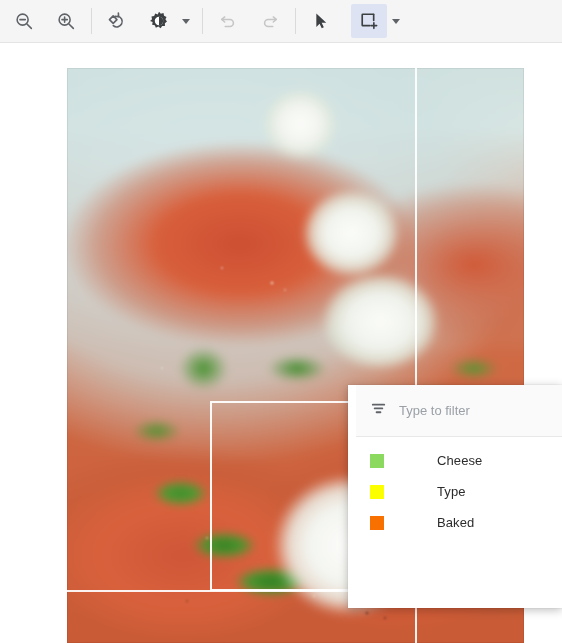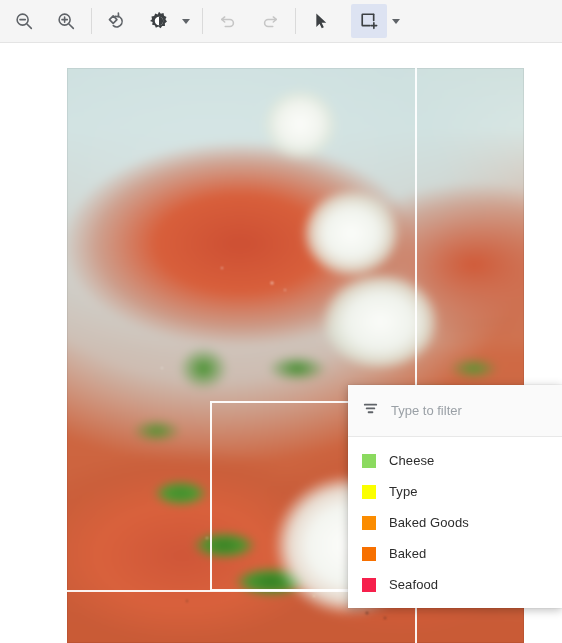--- a/index.html
+++ b/index.html
@@ -137,20 +137,21 @@
   }
 
   
   .panel {
     position: absolute;
     left: 348px; top: 385px;
     width: 214px; height: 223px;
     background: #ffffff;
     box-shadow: 0 2px 9px rgba(0,0,0,0.26), 0 0 1px rgba(0,0,0,0.18);
     overflow: hidden;
+    padding-left: 8px;
   }
   .panel-head {
     height: 52px;
     background: #fafafa;
     border-bottom: 1px solid #e8e8e8;
     display: flex; align-items: center;
     padding: 0 14px;
   }
   .filter-ico { margin-right: 12px; flex: 0 0 auto; display: block; }
   .filter-input {
@@ -159,20 +160,21 @@
     font-size: 13px; color: #3c4043;
     width: 130px; padding: 0;
   }
   .filter-input::placeholder { color: #9aa0a6; }
   .panel-list { padding-top: 8px; }
   .list-item {
     display: flex; align-items: center;
     height: 31px;
     padding: 0 14px;
     cursor: pointer;
+    gap: 40px;
   }
   .swatch {
     width: 14px; height: 14px;
     margin-right: 13px;
     flex: 0 0 auto;
   }
   .item-label {
     font-size: 13px;
     color: #2c2c2c;
     letter-spacing: 0.1px;
@@ -318,31 +320,23 @@
       <div class="list-item">
         <span class="swatch" style="background: rgb(139, 218, 95);"></span>
         <span class="item-label">Cheese</span>
       </div>
 
       <div class="list-item">
         <span class="swatch" style="background: rgb(251, 255, 0);"></span>
         <span class="item-label">Type</span>
       </div>
 
-      <div class="list-item">
-        <span class="swatch" style="background: rgb(251, 140, 0);"></span>
-        <span class="item-label">Baked Goods</span>
-      </div>
 
       <div class="list-item">
         <span class="swatch" style="background: rgb(247, 112, 0);"></span>
         <span class="item-label">Baked</span>
       </div>
 
-      <div class="list-item">
-        <span class="swatch" style="background: rgb(246, 32, 76);"></span>
-        <span class="item-label">Seafood</span>
-      </div>
 
     </div>
   </div>
 
 </div>
 
 </body></html>

